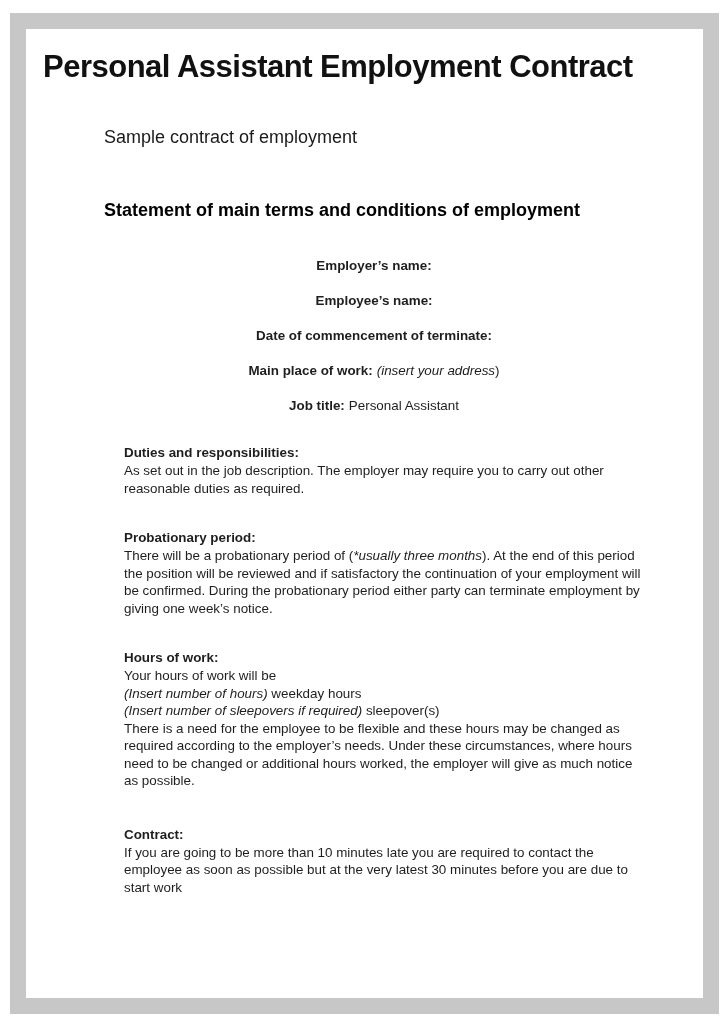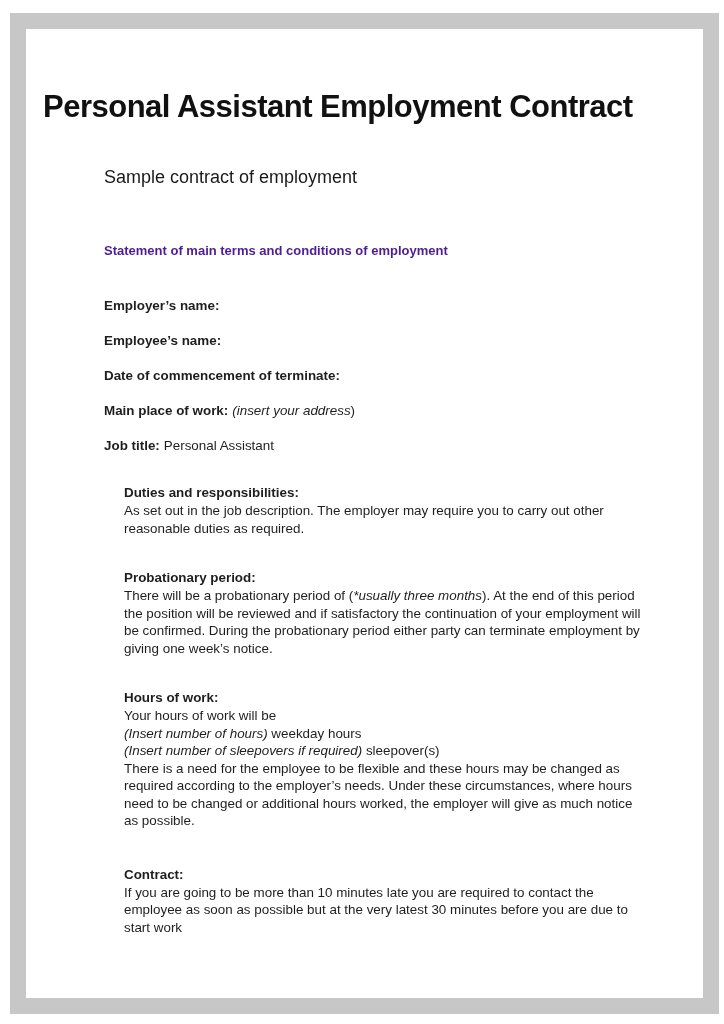--- a/index.html
+++ b/index.html
@@ -16,47 +16,46 @@
     left: 10px; top: 13px; right: 5px; bottom: 10px;
     border: 16px solid #c7c7c7;
     background: #ffffff;
     box-sizing: border-box;
   }
   .page {
     position: absolute;
     inset: 0;
     padding: 20px 17px 0 17px;
     overflow: hidden;
-    margin-top: 40px;
   }
   .doc-title {
     margin: 0;
     font-size: 31px;
     line-height: 36px;
     font-weight: 700;
     letter-spacing: -0.5px;
     color: #111111;
     white-space: nowrap;
   }
   .content { margin-left: 61px; width: 540px; }
   .subtitle {
     margin: 41px 0 0 0;
     font-size: 18px;
     line-height: 22px;
     font-weight: 400;
     color: #1a1a1a;
   }
   .statement {
     margin: 53px 0 0 0;
-    font-size: 13px;
+    font-size: 18px;
     line-height: 19px;
     font-weight: 700;
-    color: #4c1d95;
+    color: #000000;
   }
-  .fields { margin-top: 37px; }
+  .fields { margin-top: 37px; text-align: center; }
   .field {
     margin: 0 0 17px 0;
     font-size: 13.4px;
     line-height: 18px;
   }
   .field:last-child { margin-bottom: 0; }
   .field b { font-weight: 700; }
   .gap { margin-left: 4px; }
   .section { font-size: 13.4px; line-height: 17.5px; }
   .section .sec-heading {

